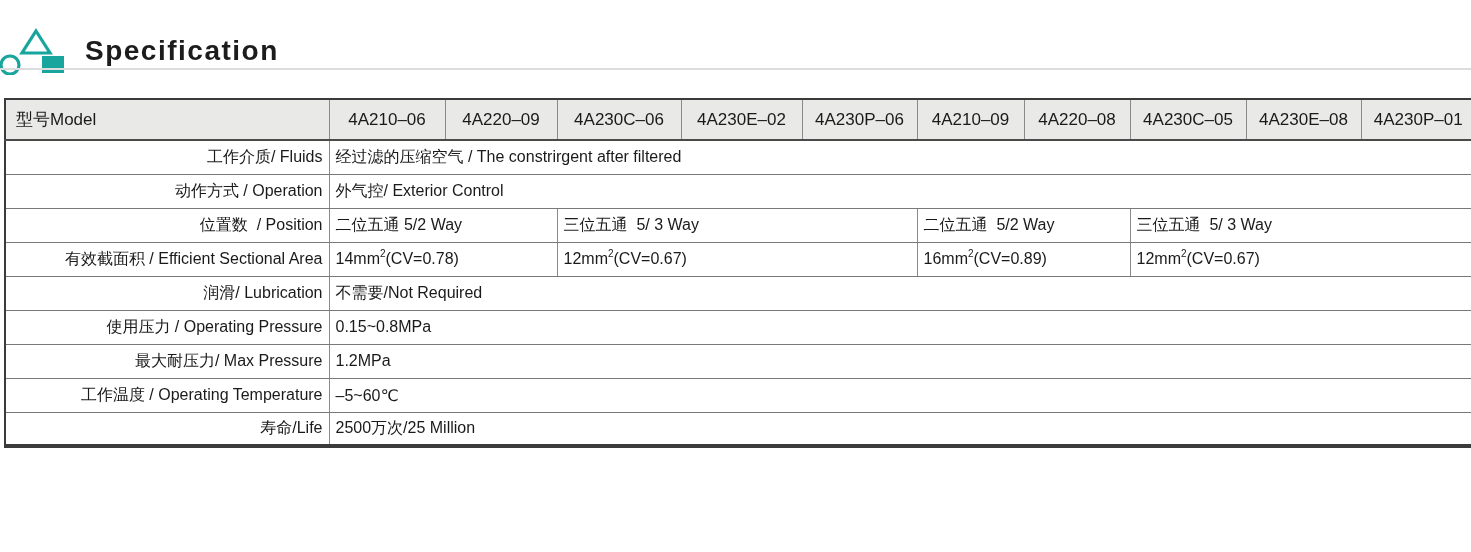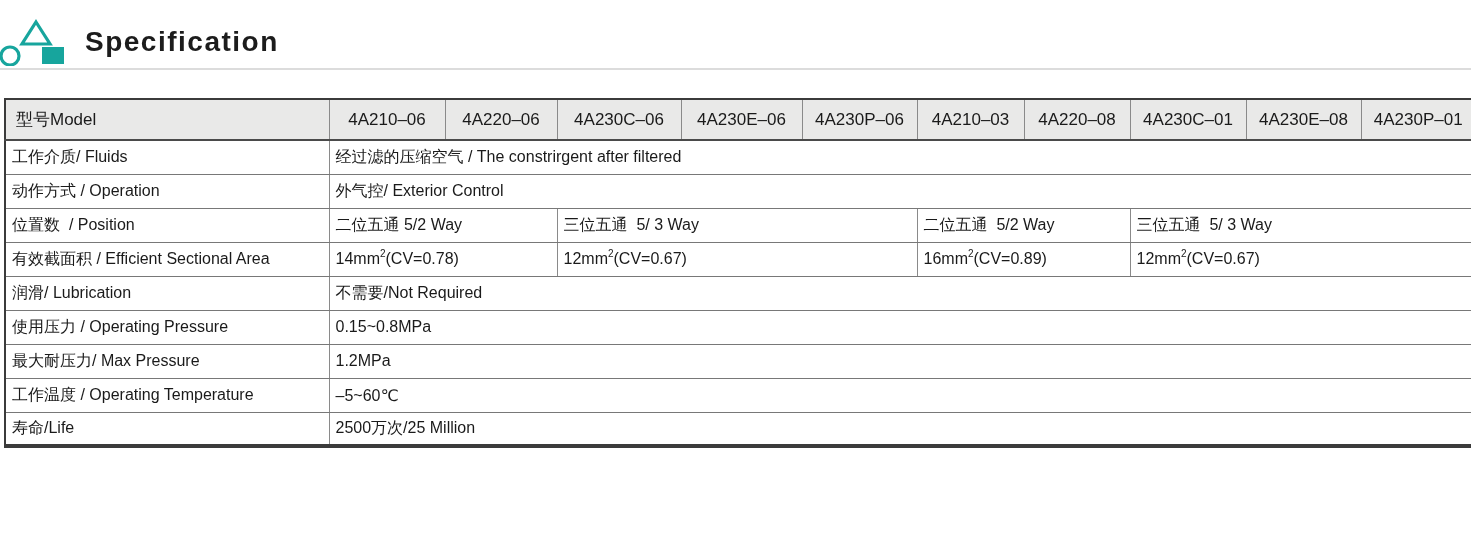--- a/index.html
+++ b/index.html
@@ -8,21 +8,21 @@
     position: relative;
     width: 1471px;
     height: 552px;
     background: #ffffff;
     font-family: "Liberation Sans", "DejaVu Sans", sans-serif;
     color: #1a1a1a;
     overflow: hidden;
   }
   .page-header {
     position: absolute;
-    top: 16px;
+    top: 25px;
     left: 2px;
     display: flex;
     align-items: center;
     gap: 15px;
     height: 52px;
   }
   .header-icon { width: 72px; height: 48px; margin-left: -4px; }
   .page-title {
     margin: 0;
     font-size: 28px;
@@ -66,21 +66,21 @@
     height: 41px;
     font-size: 17px;
     border-bottom: 2px solid #4a4a4a;
   }
   .spec-table th.model-label {
     font-size: 20px;
     text-align: left;
     padding-left: 10px;
   }
   .spec-table td.row-label {
-    text-align: left;
+    text-align: right;
     font-size: 16px;
   }
   .spec-table td:last-child, .spec-table th:last-child { border-right: none; }
   sup.sq {
     font-size: 10px;
     vertical-align: baseline;
     position: relative;
     top: -7px;
   }
 </style>
@@ -112,27 +112,27 @@
         <col style="width:106px">
         <col style="width:116px">
         <col style="width:115px">
         <col style="width:114px">
     </colgroup>
 
     <tbody>
         <tr class="model-row">
       <th class="model-label">型号Model</th>
       <th>4A210–06</th>
-      <th>4A220–06</th>
+      <th>4A220–09</th>
       <th>4A230C–06</th>
-      <th>4A230E–06</th>
+      <th>4A230E–02</th>
       <th>4A230P–06</th>
-      <th>4A210–03</th>
+      <th>4A210–09</th>
       <th>4A220–08</th>
-      <th>4A230C–01</th>
+      <th>4A230C–05</th>
       <th>4A230E–08</th>
       <th>4A230P–01</th>
     </tr>
 
     <tr>
       <td class="row-label">工作介质/ Fluids</td>
       <td colspan="10">经过滤的压缩空气 / The constrirgent after filtered</td>
     </tr>
 
     <tr>

